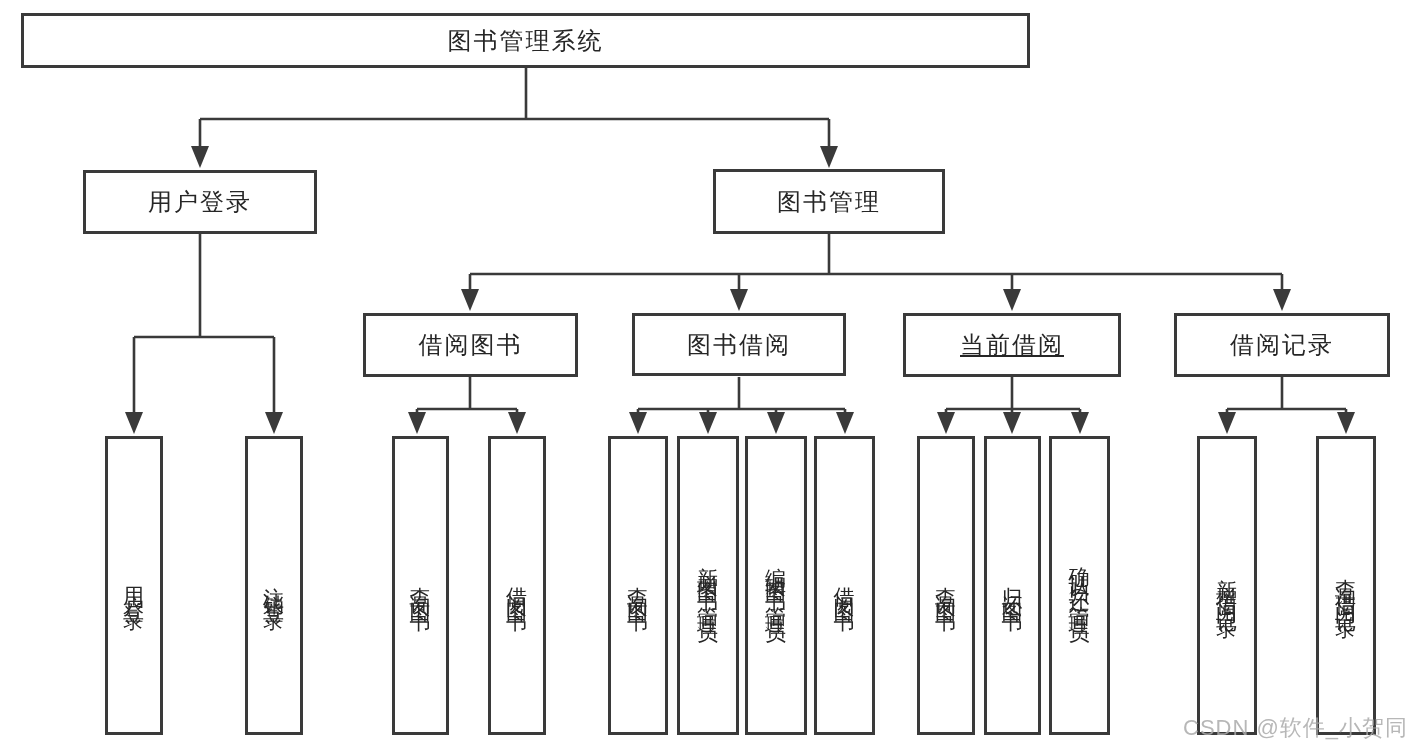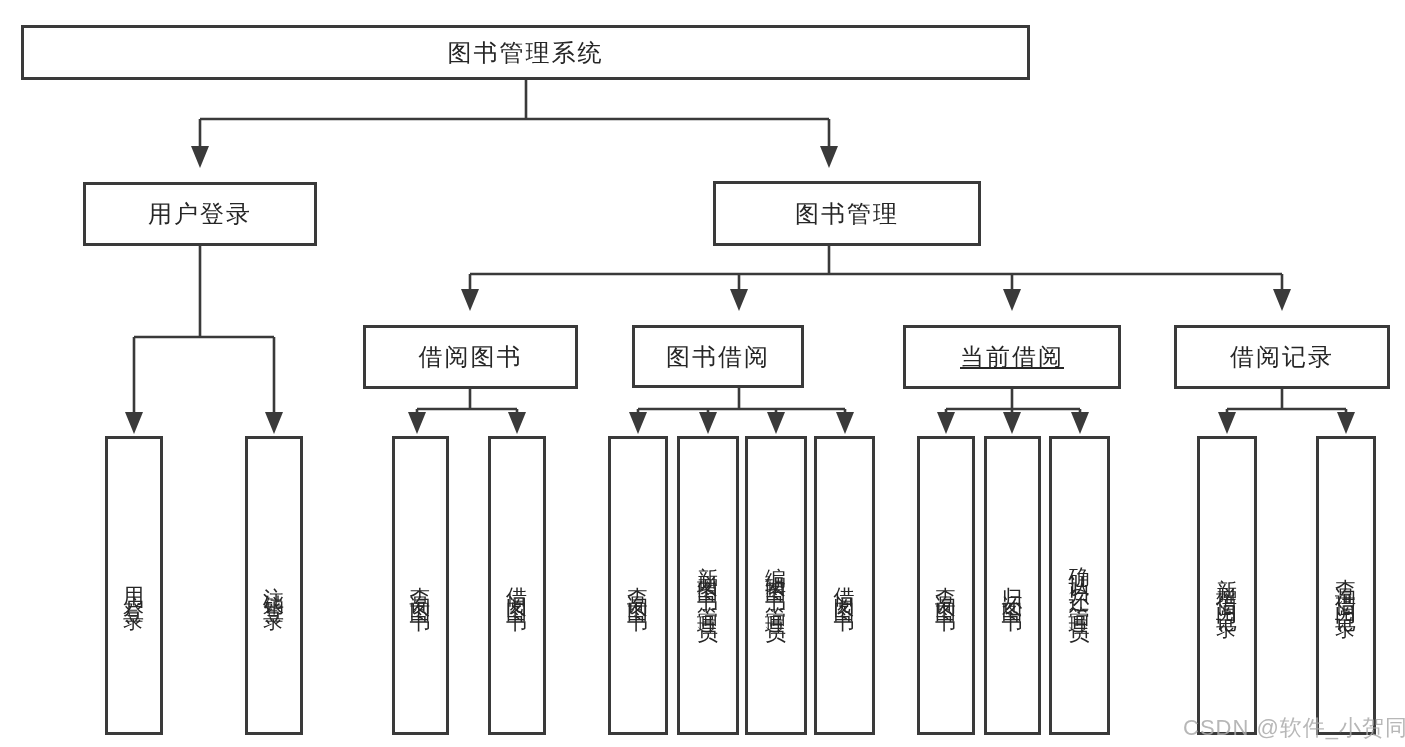--- a/index.html
+++ b/index.html
@@ -15,21 +15,21 @@
     position:absolute;
     box-sizing:border-box;
     border:3px solid #3a3a3a;
     background:#ffffff;
     display:flex;
     align-items:center;
     justify-content:center;
     color:#262626;
     z-index:1;
   }
-  .h-node{font-size:24px;letter-spacing:2px;white-space:nowrap;margin-top:12px;}
+  .h-node{font-size:24px;letter-spacing:2px;white-space:nowrap;}
   .v-node .vtext{
     writing-mode:vertical-rl;
     text-orientation:mixed;
     font-size:21px;
     letter-spacing:8px;
     line-height:1;
   }
   .watermark{
     position:absolute;
     left:1183px;top:713px;
@@ -86,28 +86,28 @@
     </g>
   </svg>
 
   <div class="node h-node" style="left:21px;top:13px;width:1009px;height:55px;">
     <span>图书管理系统</span>
   </div>
 
   <div class="node h-node" style="left:83px;top:170px;width:234px;height:64px;">
     <span>用户登录</span>
   </div>
-  <div class="node h-node" style="left:713px;top:169px;width:268px;height:65px;">
+  <div class="node h-node" style="left:713px;top:169px;width:232px;height:65px;">
     <span>图书管理</span>
   </div>
 
   <div class="node h-node" style="left:363px;top:313px;width:215px;height:64px;">
     <span>借阅图书</span>
   </div>
-  <div class="node h-node" style="left:632px;top:313px;width:172px;height:63px;">
+  <div class="node h-node" style="left:632px;top:313px;width:214px;height:63px;">
     <span>图书借阅</span>
   </div>
   <div class="node h-node" style="left:903px;top:313px;width:218px;height:64px;text-decoration:underline;">
     <span>当前借阅</span>
   </div>
   <div class="node h-node" style="left:1174px;top:313px;width:216px;height:64px;">
     <span>借阅记录</span>
   </div>
 
   <div class="node v-node" style="left:105px;top:436px;width:58px;height:299px;">

